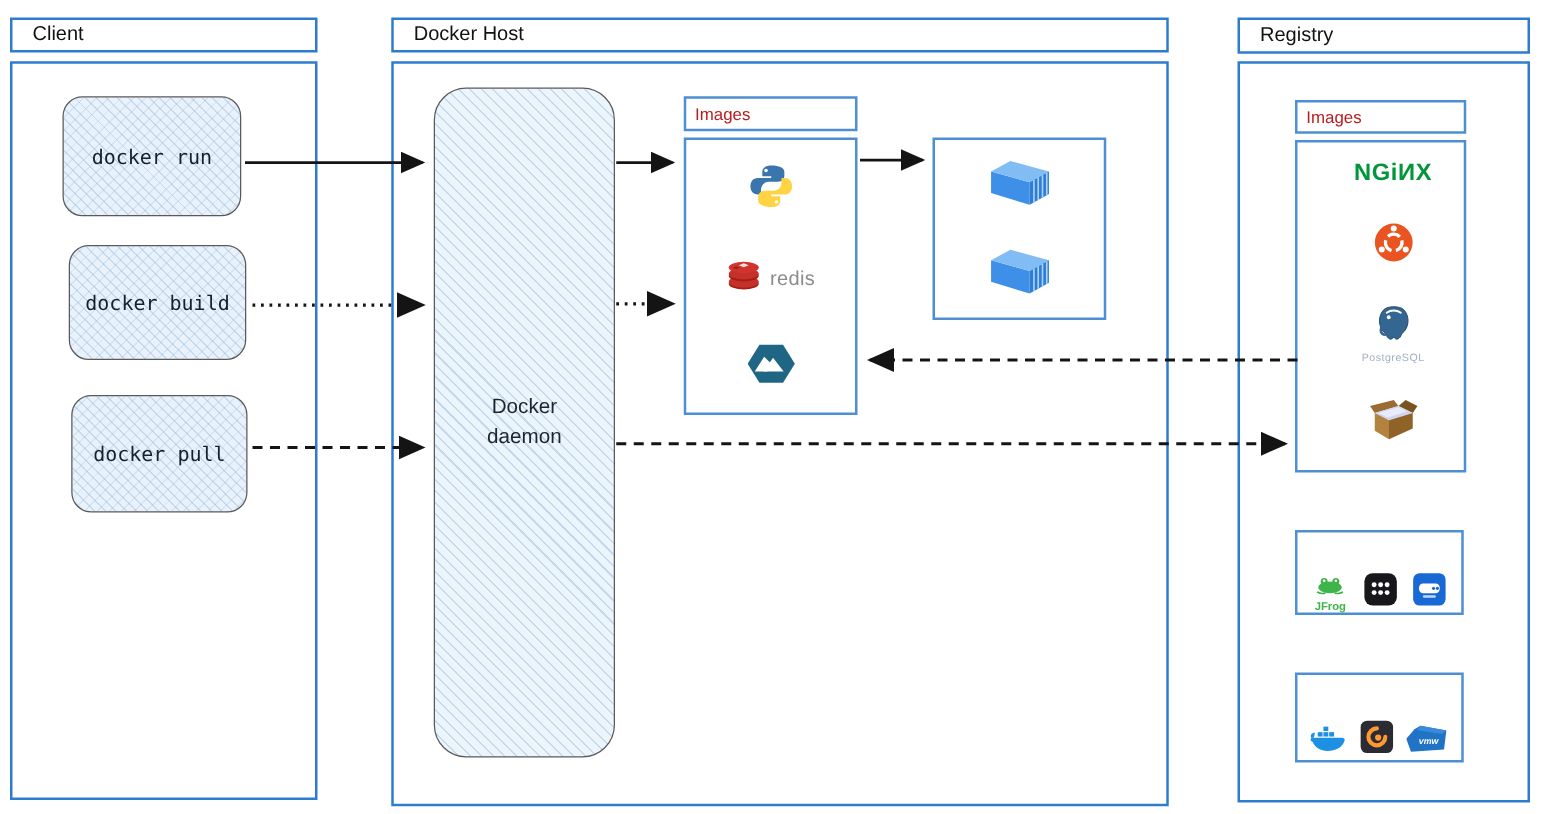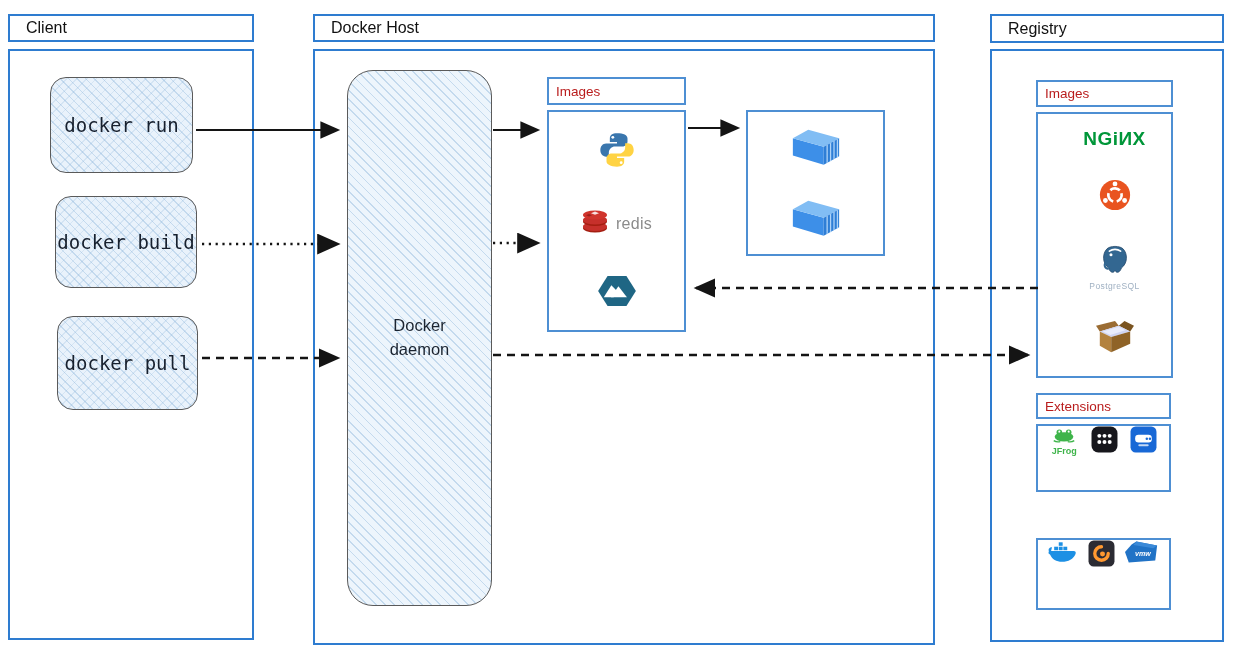--- a/index.html
+++ b/index.html
@@ -19,34 +19,34 @@
   }
   .panel-body{border:2px solid #4e8fd3;background:#fff;}
   .sketch{
     background-color:#edf5fc;
     background-image:
       repeating-linear-gradient(45deg, rgba(128,173,214,0.38) 0 1.2px, transparent 1.2px 6.5px);
   }
   .cmd{
     border:1.6px solid #5a5a5a;border-radius:16px;
     display:flex;align-items:center;justify-content:center;
-    font-family:"DejaVu Sans Mono",monospace;font-size:19px;color:#17202e;
+    font-family:"DejaVu Sans Mono",monospace;font-size:16px;color:#17202e;
     background-color:#e9f2fb;
     background-image:
       repeating-linear-gradient(45deg, rgba(128,173,214,0.35) 0 1.1px, transparent 1.1px 6px),
       repeating-linear-gradient(-45deg, rgba(128,173,214,0.20) 0 1px, transparent 1px 7px);
   }
   .daemon{
     border:1.6px solid #5a5a5a;border-radius:26px;
     display:flex;align-items:center;justify-content:center;text-align:center;
     font-size:16.5px;color:#1b2430;
   }
   .daemon .lbl{max-width:90px;line-height:1.45;}
   .vstack{display:flex;flex-direction:column;align-items:center;justify-content:space-around;}
-  .hstack{display:flex;flex-direction:row;align-items:flex-start;justify-content:space-evenly;}
+  .hstack{display:flex;flex-direction:row;align-items:flex-end;justify-content:space-evenly;}
   .logo-row{display:flex;align-items:center;gap:7px;}
   .redis-text{font-size:16px;color:#8b8b8b;letter-spacing:0.3px;}
   .nginx-text{font-weight:800;font-size:19px;color:#009639;letter-spacing:0.5px;}
   .pg-wrap{display:flex;flex-direction:column;align-items:center;gap:1px;}
   .pg-text{font-size:8.5px;color:#9fb0c2;letter-spacing:0.4px;}
   .jfrog-wrap{display:flex;flex-direction:column;align-items:center;}
   .jfrog-text{font-size:9px;font-weight:bold;color:#3eb44a;margin-top:-2px;}
   #wires{position:absolute;left:0;top:0;width:1233px;height:651px;pointer-events:none;z-index:10;}
 </style>
 </head>
@@ -180,23 +180,20 @@
         <polygon points="8,12 4,6 24,1 28,6" fill="#9a6c33"></polygon>
         <polygon points="28,6 34,1 44,6 40,12" fill="#7a5420"></polygon>
         <polygon points="8,12 28,6 40,12 20,18" fill="#cfd4f2"></polygon>
         <polygon points="11,12 28,7.2 35,10.8 19,15.8" fill="#e9ecfb"></polygon>
         <polygon points="8,12 20,18 20,34 8,27" fill="#b3823f"></polygon>
         <polygon points="20,18 40,12 40,25 20,34" fill="#8f6327"></polygon>
       </svg>
     </div>
   </div>
 
-  <div class="abs panel-title" style="left:1036px;top:393px;width:135px;height:26px;">
-    <span>Extensions</span>
-  </div>
   <div class="abs panel-body hstack" style="left:1036px;top:424px;width:135px;height:68px;">
 
     <div class="jfrog-wrap">
       <span>
         <svg width="28" height="18" viewBox="0 0 30 18">
           <circle cx="10" cy="6" r="3" fill="#3eb44a"></circle>
           <circle cx="20" cy="6" r="3" fill="#3eb44a"></circle>
           <circle cx="10" cy="5.4" r="1.1" fill="#fff"></circle>
           <circle cx="20" cy="5.4" r="1.1" fill="#fff"></circle>
           <ellipse cx="15" cy="11" rx="10" ry="5" fill="#3eb44a"></ellipse>

